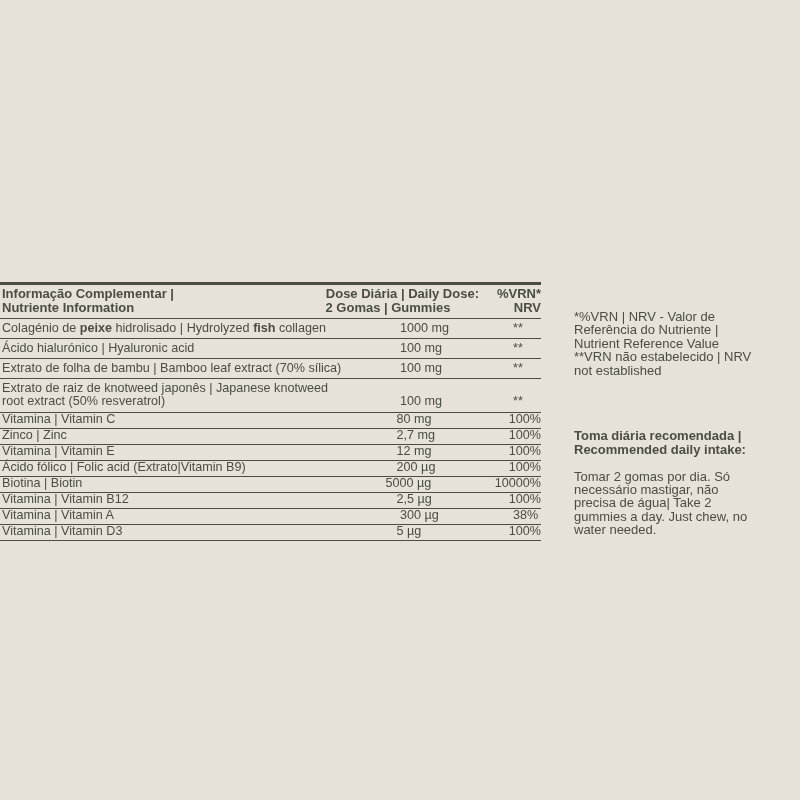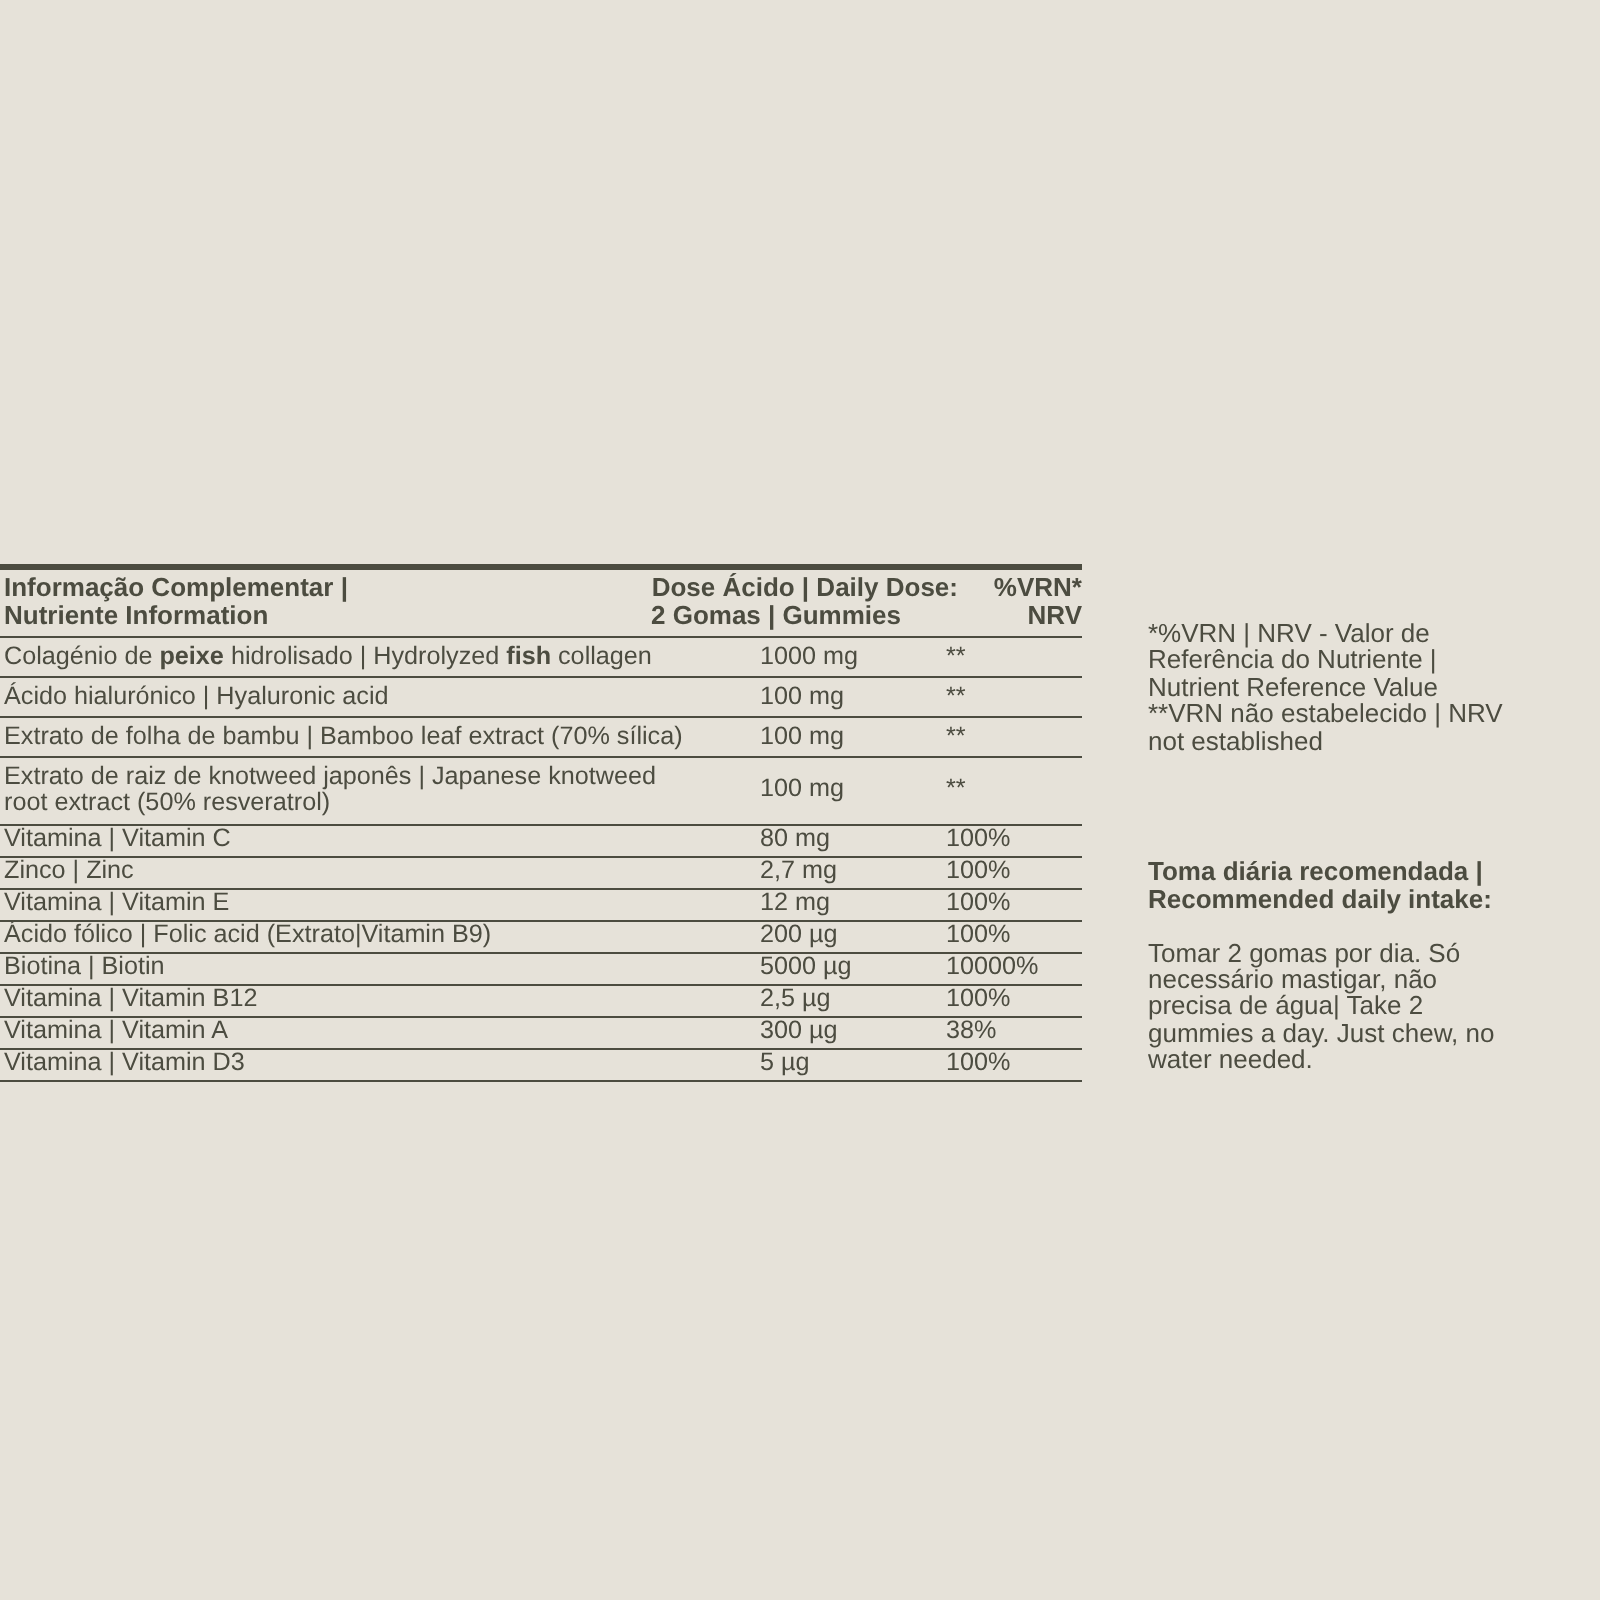--- a/index.html
+++ b/index.html
@@ -33,24 +33,25 @@
     padding: 2px 0 3px 0;
     border-bottom: 1.5px solid #4c4c40;
   }
   .thead .h-name { flex: 1; padding-left: 2px; }
   .thead .h-dose { width: 170px; text-align: right; }
   .thead .h-dose .l2 { padding-right: 12px; text-align: center; }
   .thead .h-nrv { width: 62px; text-align: right; }
 
   .r {
     display: flex;
-    align-items: center;
+    align-items: flex-end;
     border-bottom: 1.4px solid #4c4c40;
     font-size: 12.6px;
     line-height: 13.5px;
+    gap: 20px;
   }
   .r.tall { padding: 2.5px 0 3px 0; }
   .r.slim { padding: 0.5px 0 1px 0; }
   .c-name {
     width: 378px;
     padding-left: 2px;
     white-space: pre;
     overflow: visible;
   }
   .c-amount { width: 93px; white-space: pre; }
@@ -81,21 +82,21 @@
 <body>
 
 <div class="facts-table">
 
   <div class="thead">
     <div class="h-name">
       <div>Informação Complementar |</div>
       <div>Nutriente Information</div>
     </div>
     <div class="h-dose">
-      <div>Dose Ácido | Daily Dose:</div>
+      <div>Dose Diária | Daily Dose:</div>
       <div class="l2">2 Gomas | Gummies</div>
     </div>
     <div class="h-nrv">
       <div>%VRN*</div>
       <div>NRV</div>
     </div>
   </div>
 
   <div class="r tall">
     <div class="c-name"><span>Colagénio de </span><span class="b">peixe</span><span> hidrolisado | Hydrolyzed </span><span class="b">fish</span><span> collagen</span></div>

